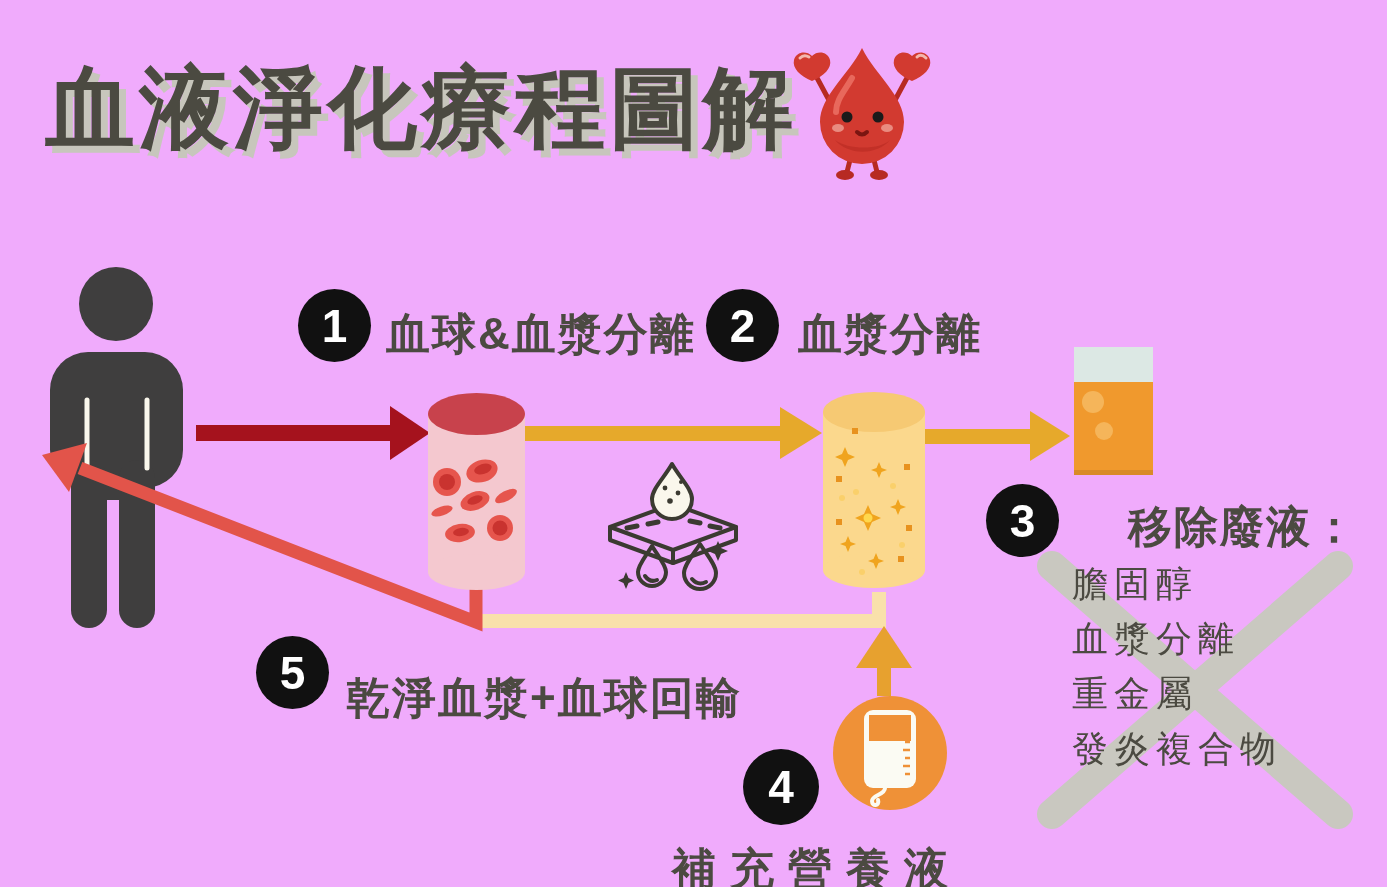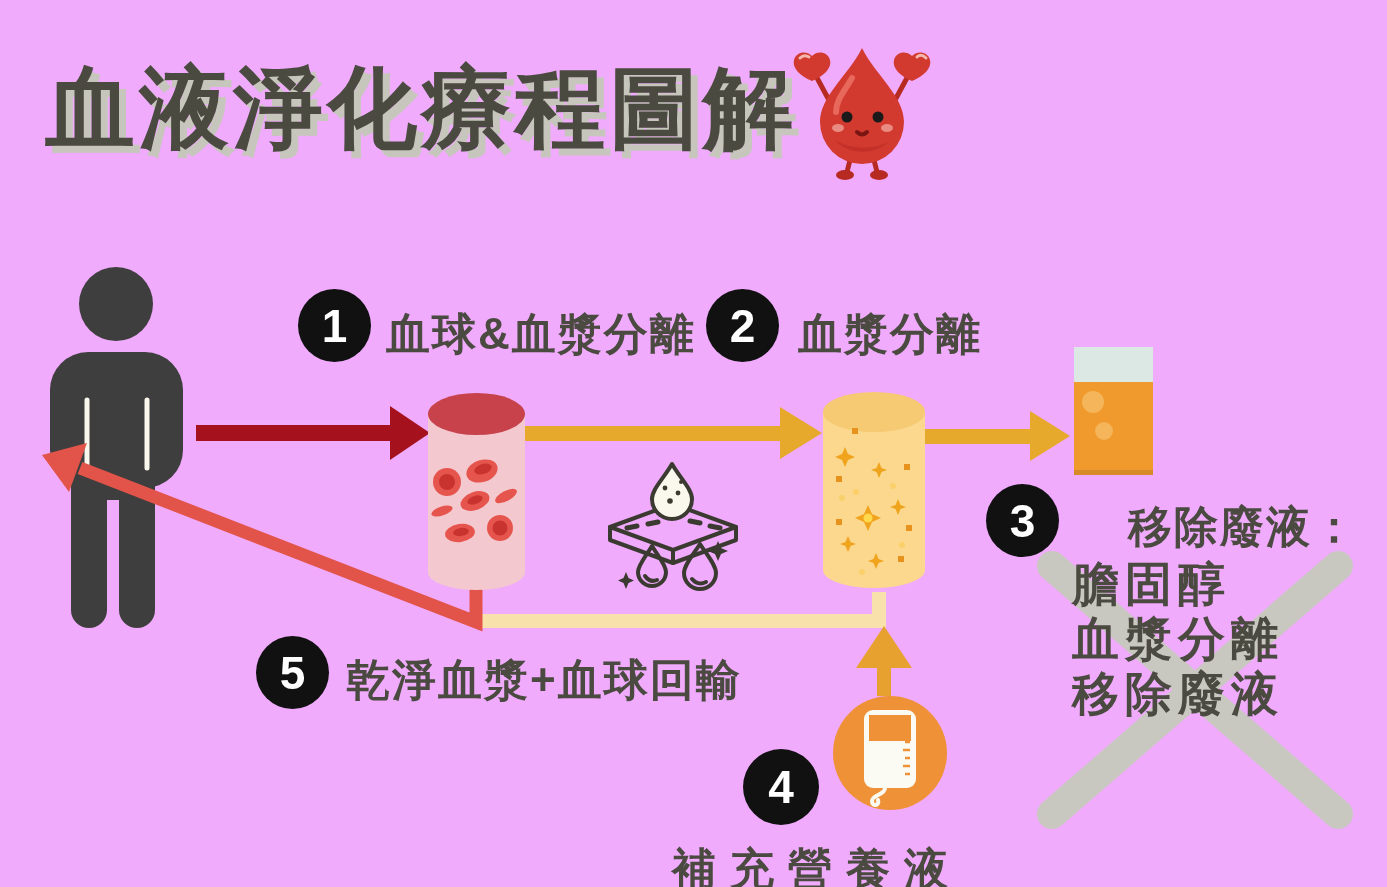--- a/index.html
+++ b/index.html
@@ -22,21 +22,21 @@
     background:#111111;color:#FFFFFF;
     display:flex;align-items:center;justify-content:center;
     font-size:46px;font-weight:800;
   }
   .step-label{
     position:absolute;font-size:44px;font-weight:800;color:#4B4A41;
     letter-spacing:2px;white-space:nowrap;
   }
   .waste-list{
     position:absolute;left:1072px;top:556px;
-    font-size:47px;font-weight:700;color:#4B4A41;
+    font-size:36px;font-weight:400;color:#4B4A41;
     letter-spacing:6px;line-height:55px;white-space:nowrap;
   }
   .waste-list div{height:55px;}
 </style>
 </head>
 <body>
 
 <div class="canvas">
 
   <svg class="diagram-svg" viewBox="0 0 1387 887">
@@ -223,26 +223,27 @@
   </div>
   <div class="step-label" style="left:798px;top:305px;">血漿分離</div>
 
   <div class="badge" style="left:986px;top:484px;">
     <span>3</span>
   </div>
   <div class="step-label" style="left:1128px;top:498px;">移除廢液：</div>
   <div class="waste-list">
     <div>膽固醇</div>
     <div>血漿分離</div>
-    <div>移除廢液</div>
+    <div>重金屬</div>
+    <div>發炎複合物</div>
   </div>
 
   <div class="badge" style="left:743px;top:749px;width:76px;height:76px;">
     <span>4</span>
   </div>
   <div class="step-label" style="left:672px;top:840px;letter-spacing:14px;">補充營養液</div>
 
   <div class="badge" style="left:256px;top:636px;">
     <span>5</span>
   </div>
-  <div class="step-label" style="left:346px;top:651px;">乾淨血漿+血球回輸</div>
+  <div class="step-label" style="left:346px;top:669px;">乾淨血漿+血球回輸</div>
 
 </div>
 
 </body></html>

